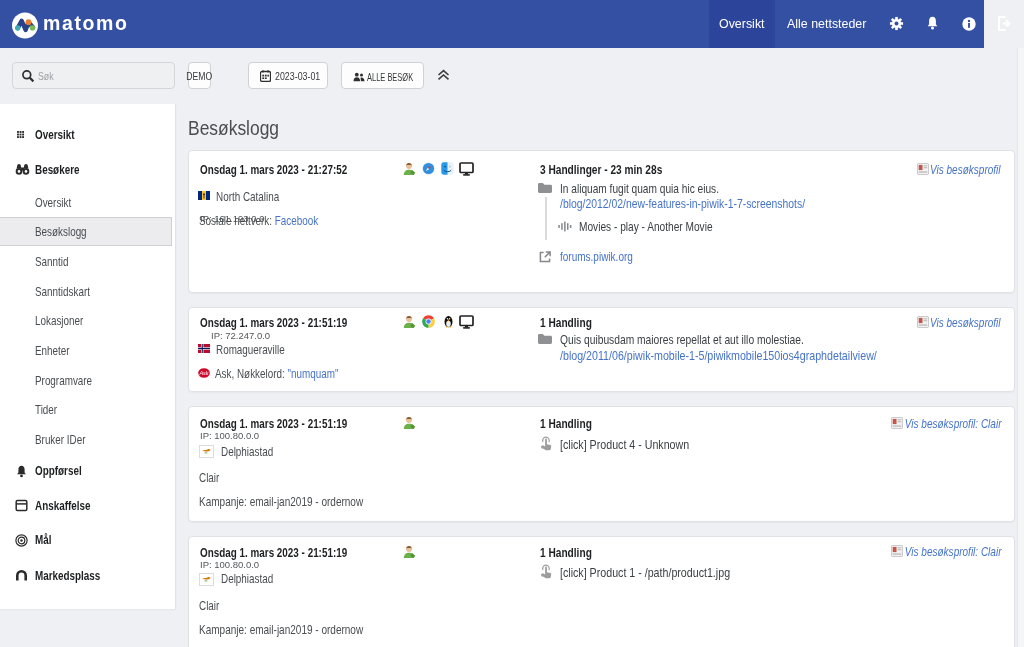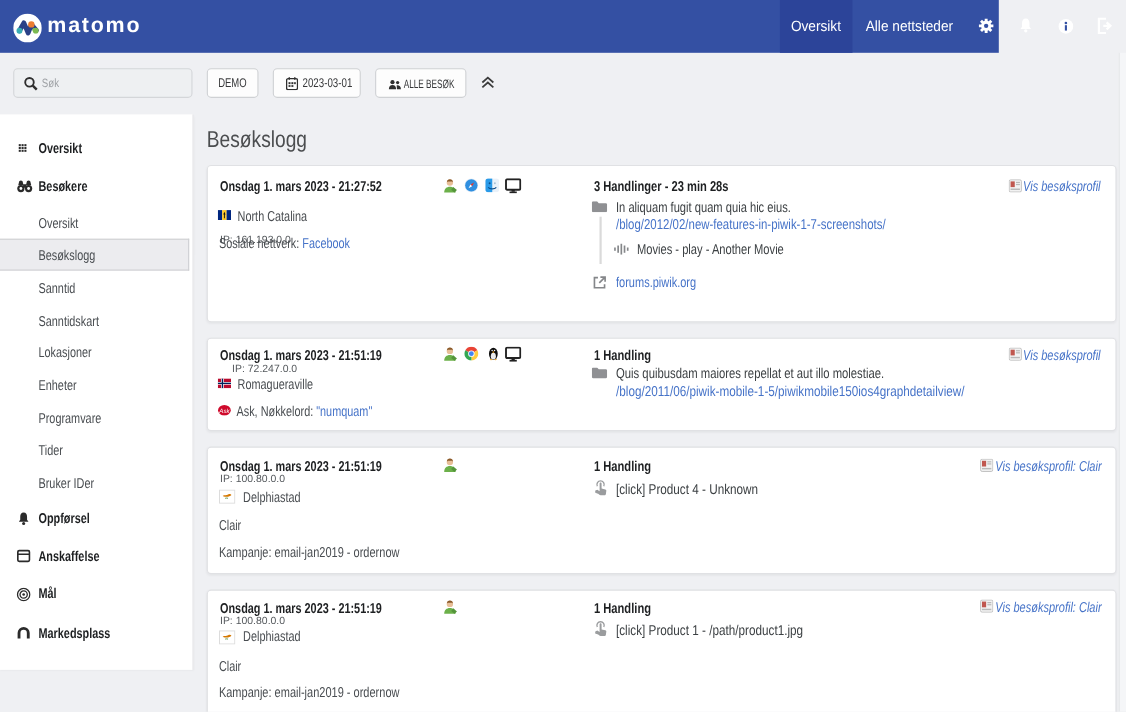--- a/index.html
+++ b/index.html
@@ -5,21 +5,21 @@
   * { margin:0; padding:0; box-sizing:border-box; }
   html,body { width:1024px; height:647px; overflow:hidden; }
   body { font-family:"Liberation Sans", sans-serif; background:#eff0f3; position:relative; }
   .abs { position:absolute; }
   .t { position:absolute; white-space:nowrap; transform:scaleX(var(--f,.76)); transform-origin:0 50%; font-size:13px; line-height:13px; color:#494d51; }
   .b { font-weight:bold; color:#1d1f21; }
   .sm { font-size:9.5px; line-height:10px; color:#54585c; --f:1; }
   .blue { color:#4673c8; }
   .dk { color:#3c4043; }
   
-  #nav { position:absolute; left:0; top:0; width:908px; height:48px; background:#3450a3; }
+  #nav { position:absolute; left:0; top:0; width:984px; height:48px; background:#3450a3; }
   .navtx { position:absolute; top:0; height:48px; line-height:48px; color:#fff; font-size:13.5px; white-space:nowrap; transform:scaleX(.92); transform-origin:0 50%; }
   .navicon { position:absolute; top:16px; }
   
   #search { position:absolute; left:12px; top:62px; width:163px; height:27px; background:#eef0f2; border:1px solid #d4d6d9; border-radius:4px; }
   .tbtn { position:absolute; top:62px; height:27px; background:#fdfdfd; border:1px solid #cfd1d4; border-radius:4px; display:flex; align-items:center; justify-content:center; white-space:nowrap; }
   .tbtn span { font-size:11.5px; color:#37383a; transform:scaleX(var(--f,.76)); transform-origin:50% 50%; display:inline-block; white-space:nowrap; flex:none; }
   
   #sidebar { position:absolute; left:0; top:104px; width:176px; height:505px; background:#fff; border-right:1px solid #e1e2e5; box-shadow:0 1px 2px rgba(0,0,0,.05); }
   .mic { position:absolute; left:15px; width:13px; height:13px; }
   
@@ -68,21 +68,21 @@
   </svg>
 </div>
 
 <div id="search">
   <svg class="abs" style="left:8px;top:6px" width="14" height="14" viewBox="0 0 14 14">
     <circle cx="5.8" cy="5.8" r="3.9" fill="none" stroke="#2f2f2f" stroke-width="1.7"></circle>
     <line x1="8.8" y1="8.8" x2="12.4" y2="12.4" stroke="#2f2f2f" stroke-width="2.2"></line>
   </svg>
   <div class="t" style="left:25px;top:7.5px;font-size:11px;line-height:11px;color:#9ea1a5;--f:.8;">Søk</div>
 </div>
-<div class="tbtn" style="left:188px;width:47px;text-align:center;">
+<div class="tbtn" style="left:188px;width:23px;text-align:center;">
     <span style="--f:.75">DEMO</span>
   </div>
 <div class="tbtn" style="left:248px;width:80px;">
   <svg class="abs" style="left:11px;top:7px" width="11" height="12" viewBox="0 0 11 12">
     <rect x="0.5" y="1.5" width="10" height="10" rx="1.5" fill="none" stroke="#2f2f2f" stroke-width="1.3"></rect>
     <line x1="3" y1="0.3" x2="3" y2="2.5" stroke="#2f2f2f" stroke-width="1.3"></line>
     <line x1="8" y1="0.3" x2="8" y2="2.5" stroke="#2f2f2f" stroke-width="1.3"></line>
     <rect x="2.3" y="4.7" width="1.8" height="1.8" fill="#2f2f2f"></rect>
       <rect x="4.9" y="4.7" width="1.8" height="1.8" fill="#2f2f2f"></rect>
       <rect x="7.4" y="4.7" width="1.5" height="1.8" fill="#2f2f2f"></rect>

